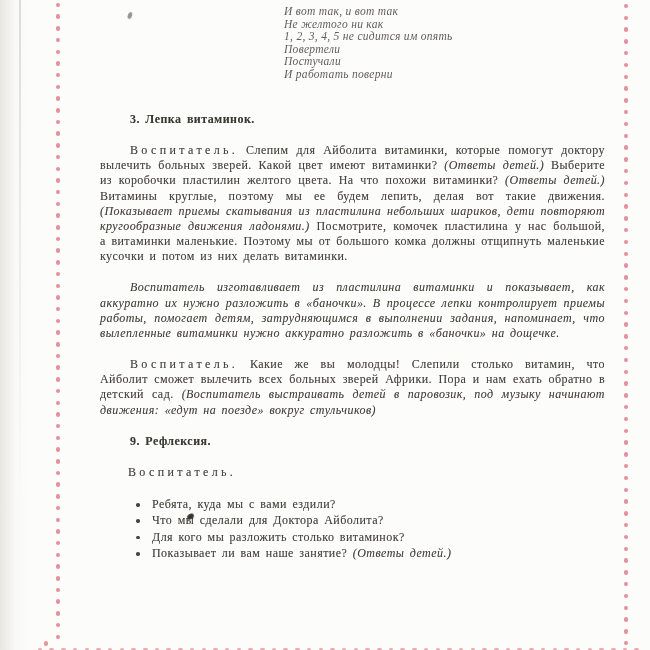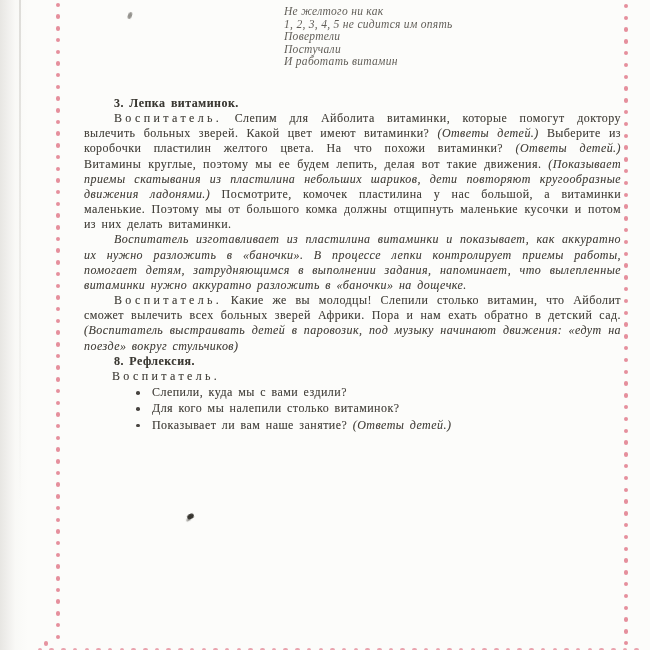--- a/index.html
+++ b/index.html
@@ -32,21 +32,21 @@
     font-style:italic;font-size:11.5px;line-height:12.55px;
     color:#615e58;letter-spacing:0.3px;white-space:nowrap;
   }
   
   .content{
     position:absolute;left:84px;top:96px;width:537px;
     font-size:12px;line-height:15.15px;color:#45423c;
     letter-spacing:0.45px;word-spacing:2px;
     text-shadow:0 0 0.4px rgba(70,66,60,0.35);
   }
-  .content p{margin:0;}
+  .content p{margin:16px;}
   .para{text-align:justify;text-indent:30px;}
   .heading{font-weight:bold;text-indent:30px;color:#3a3832;}
   .teacher-line{text-indent:28px;}
   .seg-italic{font-style:italic;}
   .seg-spaced{letter-spacing:0.28em;}
   .bullets{margin:0 0 0 50px;padding:0;list-style:none;}
   .bullets li{position:relative;padding-left:18px;line-height:16.4px;}
   .bullets li::before{
     content:"";position:absolute;left:2px;top:7px;
     width:3.6px;height:3.6px;border-radius:50%;background:#474440;
@@ -231,33 +231,35 @@
       <div class="dot" style="left: 575.9px; top: 647.7px; background: rgb(229, 143, 156); opacity: 0.8;"></div>
       <div class="dot" style="left: 587.6px; top: 647.7px; background: rgb(229, 143, 156); opacity: 0.8;"></div>
       <div class="dot" style="left: 599.3px; top: 647.7px; background: rgb(229, 143, 156); opacity: 0.8;"></div>
       <div class="dot" style="left: 611px; top: 647.7px; background: rgb(229, 143, 156); opacity: 0.8;"></div>
       <div class="dot" style="left: 622.7px; top: 647.7px; background: rgb(229, 143, 156); opacity: 0.8;"></div>
       <div class="dot" style="left: 634.4px; top: 647.7px; background: rgb(229, 143, 156); opacity: 0.8;"></div>
       <div class="dot" style="left: 43.7px; top: 641.2px; background: rgb(229, 143, 156); opacity: 0.95;"></div>
     </div>
   <div class="stray-mark"></div>
   <div class="poem">
+      <div class="poem-line">И вот так, и вот так</div>
       <div class="poem-line">Не желтого ни как</div>
       <div class="poem-line">1, 2, 3, 4, 5 не сидится им опять</div>
       <div class="poem-line">Повертели</div>
       <div class="poem-line">Постучали</div>
-      <div class="poem-line">И работать витамин</div>
+      <div class="poem-line">И работать поверни</div>
     </div>
   <div class="content">
       <p class="heading">3. Лепка витаминок.</p>
       <p class="para"><span class="seg-spaced">Воспитатель.</span><span class="seg-normal"> Слепим для Айболита витаминки, которые помогут доктору вылечить больных зверей. Какой цвет имеют витаминки? </span><span class="seg-italic">(Ответы детей.)</span><span class="seg-normal"> Выберите из коробочки пластилин желтого цвета. На что похожи витаминки? </span><span class="seg-italic">(Ответы детей.)</span><span class="seg-normal"> Витамины круглые, поэтому мы ее будем лепить, делая вот такие движения. </span><span class="seg-italic">(Показывает приемы скатывания из пластилина небольших шариков, дети повторяют кругообразные движения ладонями.)</span><span class="seg-normal"> Посмотрите, комочек пластилина у нас большой, а витаминки маленькие. Поэтому мы от большого комка должны отщипнуть маленькие кусочки и потом из них делать витаминки.</span></p>
       <p class="para"><span class="seg-italic">Воспитатель изготавливает из пластилина витаминки и показывает, как аккуратно их нужно разложить в «баночки». В процессе лепки контролирует приемы работы, помогает детям, затрудняющимся в выполнении задания, напоминает, что вылепленные витаминки нужно аккуратно разложить в «баночки» на дощечке.</span></p>
       <p class="para"><span class="seg-spaced">Воспитатель.</span><span class="seg-normal"> Какие же вы молодцы! Слепили столько витамин, что Айболит сможет вылечить всех больных зверей Африки. Пора и нам ехать обратно в детский сад. </span><span class="seg-italic">(Воспитатель выстраивать детей в паровозик, под музыку начинают движения: «едут на поезде» вокруг стульчиков)</span></p>
-      <p class="heading">8. Рефлексия.</p>
+      <p class="heading">9. Рефлексия.</p>
       <p class="teacher-line"><span class="seg-spaced">Воспитатель.</span></p>
       <ul class="bullets">
-        <li><span class="seg-normal">Слепили, куда мы с вами ездили?</span></li>
-        <li><span class="seg-normal">Для кого мы налепили столько витаминок?</span></li>
+        <li><span class="seg-normal">Ребята, куда мы с вами ездили?</span></li>
+        <li><span class="seg-normal">Что мы сделали для Доктора Айболита?</span></li>
+        <li><span class="seg-normal">Для кого мы разложить столько витаминок?</span></li>
         <li><span class="seg-normal">Показывает ли вам наше занятие? </span><span class="seg-italic">(Ответы детей.)</span></li>
       </ul>
     </div>
   <div class="ink-blot"></div>
 </div>
 
 </body></html>

